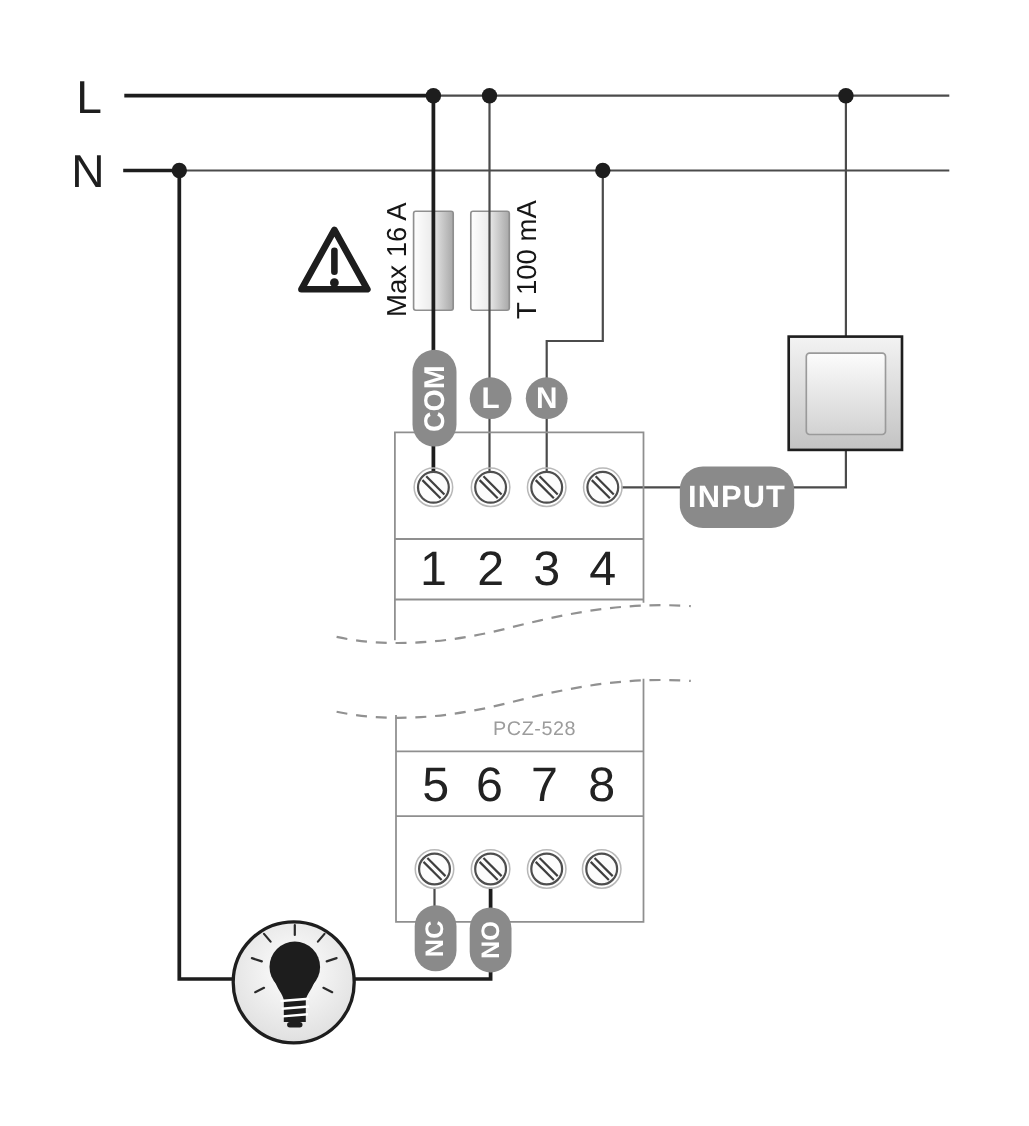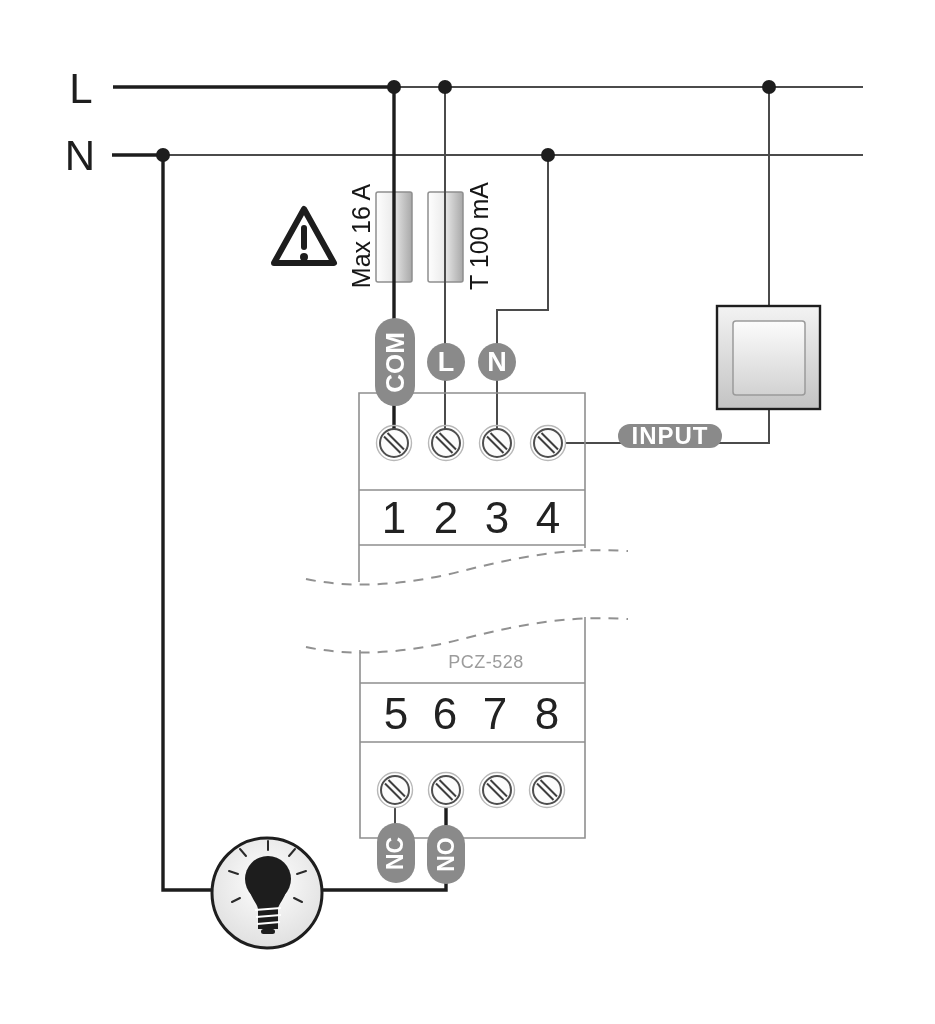--- a/index.html
+++ b/index.html
@@ -148,21 +148,21 @@
 
   <div class="badge" style="left:375px;top:318px;width:40px;height:88px;border-radius:21px;font-size:26px">
     <span class="vert">COM</span>
   </div>
   <div class="badge" style="left:427px;top:343px;width:38px;height:38px;border-radius:50%;font-size:27px">
     <span>L</span>
   </div>
   <div class="badge" style="left:478px;top:343px;width:38px;height:38px;border-radius:50%;font-size:27px">
     <span>N</span>
   </div>
-  <div class="badge" style="left:618px;top:424px;width:104px;height:24px;border-radius:21px;font-size:24px;letter-spacing:1px">
+  <div class="badge" style="left:618px;top:424px;width:104px;height:56px;border-radius:21px;font-size:28px;letter-spacing:1px">
     <span>INPUT</span>
   </div>
   <div class="badge" style="left:377px;top:823px;width:38px;height:60px;border-radius:19px;font-size:23px">
     <span class="vert">NC</span>
   </div>
   <div class="badge" style="left:427px;top:825px;width:38px;height:59px;border-radius:19px;font-size:23px">
     <span class="vert">NO</span>
   </div>
 
   <span class="num" style="left:369px;top:491px">1</span>

